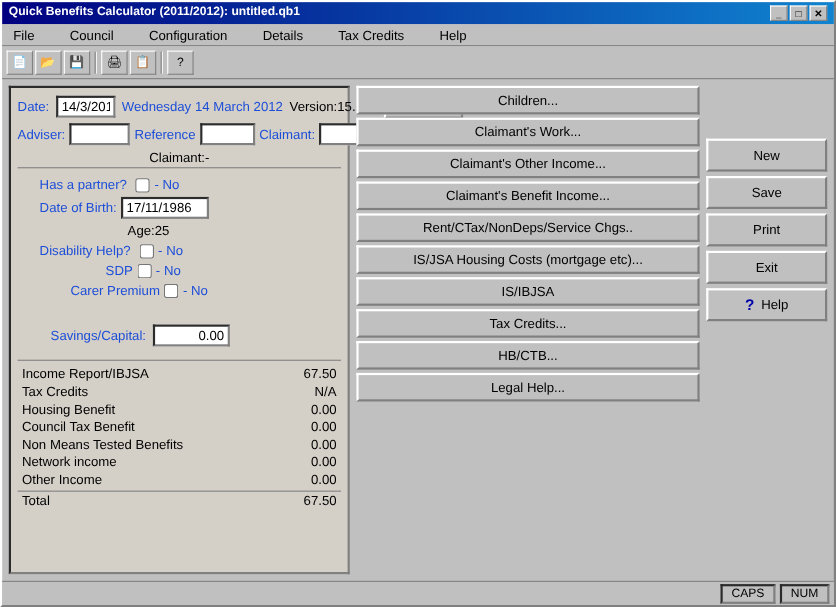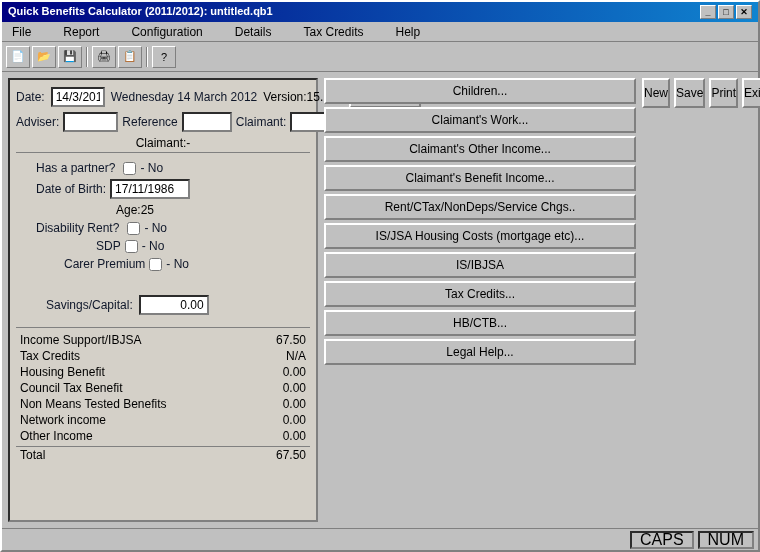--- a/index.html
+++ b/index.html
@@ -107,31 +107,32 @@
       gap: 4px;
     }
     .middle-panel {
       display: flex;
       flex-direction: column;
       gap: 3px;
       flex: 1;
     }
     .right-panel {
       display: flex;
-      flex-direction: row;
+      flex-direction: column;
       gap: 4px;
       width: 110px;
+      margin-top: 48px;
     }
     .field-row {
       display: flex;
       align-items: center;
       gap: 4px;
     }
     .field-label {
-      color: #0f172a;
+      color: #1d4ed8;
       font-size: 12px;
       white-space: nowrap;
     }
     .text-input {
       background: white;
       border: 2px inset #808080;
       height: 20px;
       font-size: 12px;
       padding: 1px 3px;
     }
@@ -235,21 +236,21 @@
       display: flex;
       justify-content: flex-end;
       align-items: center;
       height: 22px;
       padding: 0 4px;
       gap: 4px;
     }
     .status-indicator {
       border: 2px inset #808080;
       padding: 1px 8px;
-      font-size: 16px;
+      font-size: 11px;
       background: #c0c0c0;
       height: 18px;
       display: flex;
       align-items: center;
     }
     .age-row {
       padding-left: 100px;
       font-size: 12px;
     }
     .claimant-title {
@@ -270,21 +271,21 @@
     <span>Quick Benefits Calculator (2011/2012): untitled.qb1</span>
     <div class="title-bar-buttons">
       <div class="title-bar-btn">_</div>
       <div class="title-bar-btn">□</div>
       <div class="title-bar-btn">✕</div>
     </div>
   </div>
 
   <div class="menu-bar">
     <div class="menu-item">File</div>
-    <div class="menu-item">Report</div>
+    <div class="menu-item">Council</div>
     <div class="menu-item">Configuration</div>
     <div class="menu-item">Details</div>
     <div class="menu-item">Tax Credits</div>
     <div class="menu-item">Help</div>
   </div>
 
   <div class="toolbar">
     <div class="toolbar-btn">📄</div>
     <div class="toolbar-btn">📂</div>
     <div class="toolbar-btn">💾</div>
@@ -327,21 +328,21 @@
       <div class="field-row" style="padding-left:20px;">
         <span class="field-label">Date of Birth:</span>
         <input type="text" class="text-input" style="width: 80px;" value="17/11/1986">
       </div>
 
       <div class="age-row">
         <span>Age:25</span>
       </div>
 
       <div class="checkbox-row">
-        <span class="field-label" style="margin-right:4px;">Disability Rent?</span>
+        <span class="field-label" style="margin-right:4px;">Disability Help?</span>
         <input type="checkbox" style="">
         <span class="field-label">- No</span>
       </div>
 
       <div class="checkbox-row" style="padding-left:80px;">
         <span class="field-label">SDP</span>
         <input type="checkbox" style="">
         <span class="field-label">- No</span>
       </div>
 
@@ -351,21 +352,21 @@
         <span class="field-label">- No</span>
       </div>
 
       <div class="savings-row">
         <span class="field-label">Savings/Capital:</span>
         <input type="text" class="text-input" style="width: 70px; text-align: right;" value="0.00">
       </div>
 
       <div class="summary-section">
         <div class="summary-row">
-          <span>Income Support/IBJSA</span>
+          <span>Income Report/IBJSA</span>
           <span>67.50</span>
         </div>
         <div class="summary-row">
           <span>Tax Credits</span>
           <span>N/A</span>
         </div>
         <div class="summary-row">
           <span>Housing Benefit</span>
           <span>0.00</span>
         </div>

